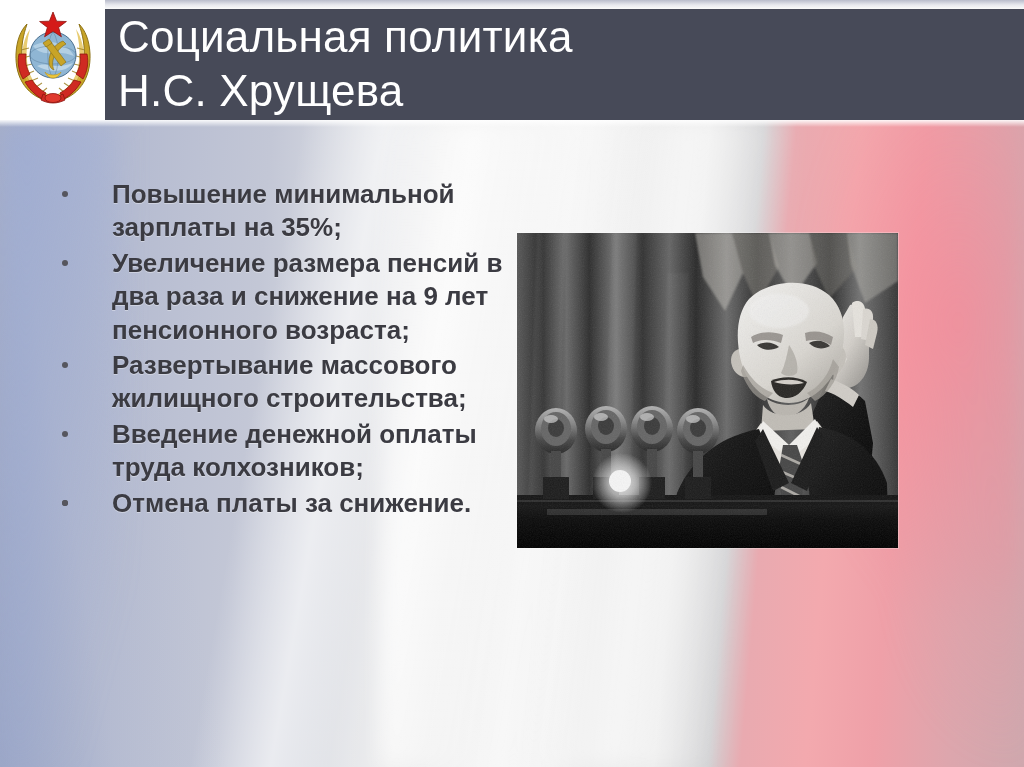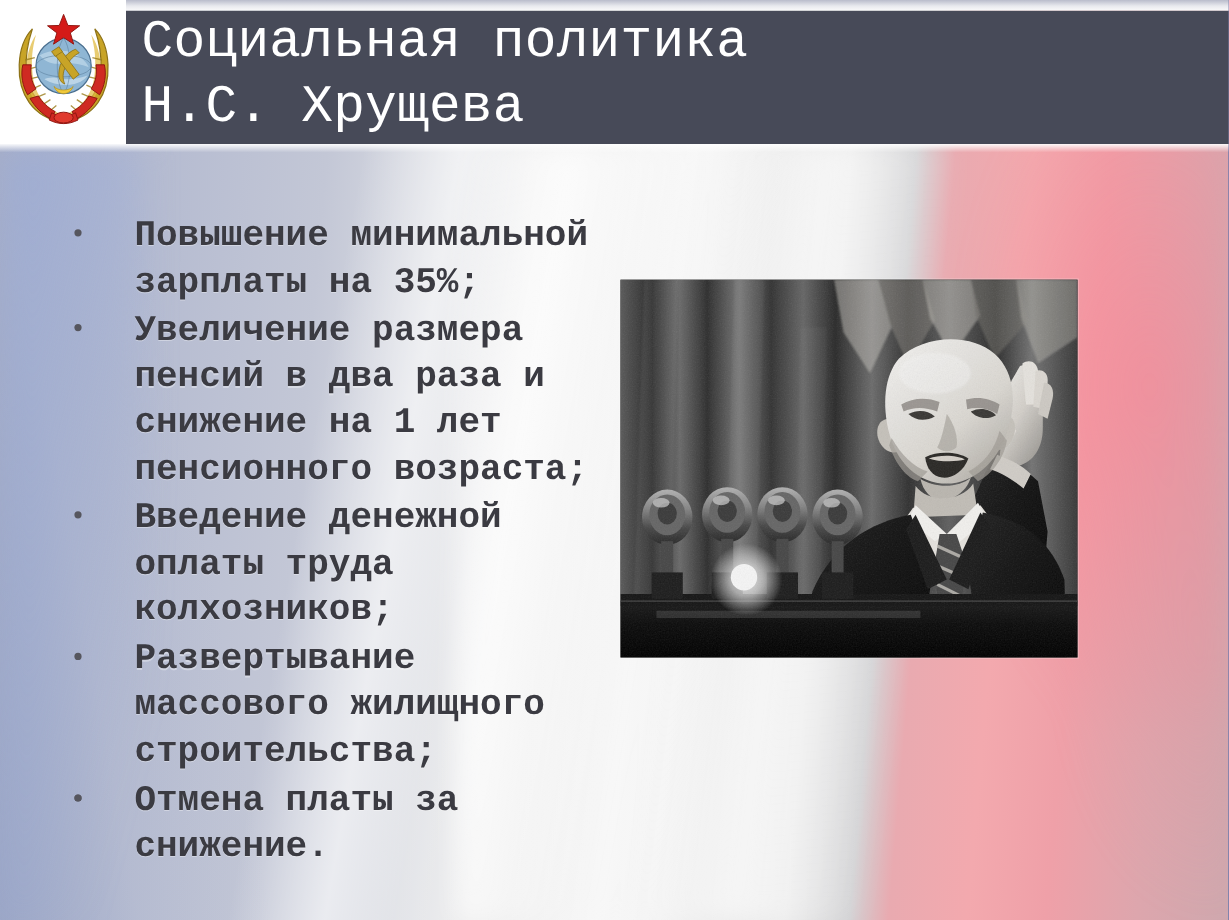--- a/index.html
+++ b/index.html
@@ -6,22 +6,22 @@
   html, body {
     margin: 0;
     padding: 0;
     background: #222;
   }
   .slide {
     position: relative;
     width: 1024px;
     height: 767px;
     overflow: hidden;
-    font-family: Liberation Mono, monospace;
-    background: #3b82f6;
+    font-family: Liberation Sans, sans-serif;
+    background: #ec4899;
   }
 
   
   .bg-flag {
     position: absolute;
     inset: 0;
     background:
       
       linear-gradient(100deg,
         rgba(255,255,255,0.00)  28%,
@@ -138,21 +138,21 @@
     left: 46px; top: 178px;
     width: 470px;
     margin: 0; padding: 0;
     list-style: none;
   }
   .bullets li {
     position: relative;
     padding-left: 66px;
     margin: 0 0 2px 0;
     color: #3b3b42;
-    font-size: 30px;
+    font-size: 26px;
     font-weight: 700;
     line-height: 1.285;
     text-shadow: 0 1px 0 rgba(255,255,255,0.35);
   }
   .bullets li .dot {
     position: absolute;
     left: 16px;
     top: 13px;
     width: 6px; height: 6px;
     border-radius: 50%;
@@ -231,29 +231,29 @@
   <div class="title-text">Социальная политика
 Н.С.  Хрущева</div>
 
   <ul class="bullets">
     <li>
       <span class="dot"></span>
       <span>Повышение минимальной зарплаты на 35%;</span>
     </li>
     <li>
       <span class="dot"></span>
-      <span>Увеличение размера пенсий в два раза и снижение на 1 лет пенсионного возраста;</span>
+      <span>Увеличение размера пенсий в два раза и снижение на 9 лет пенсионного возраста;</span>
+    </li>
+    <li>
+      <span class="dot"></span>
+      <span>Развертывание массового жилищного строительства;</span>
     </li>
     <li>
       <span class="dot"></span>
       <span>Введение денежной оплаты труда колхозников;</span>
-    </li>
-    <li>
-      <span class="dot"></span>
-      <span>Развертывание массового жилищного строительства;</span>
     </li>
     <li>
       <span class="dot"></span>
     </li>
     <li>
       <span class="dot"></span>
       <span>Отмена платы за снижение.</span>
     </li>
   </ul>
 

